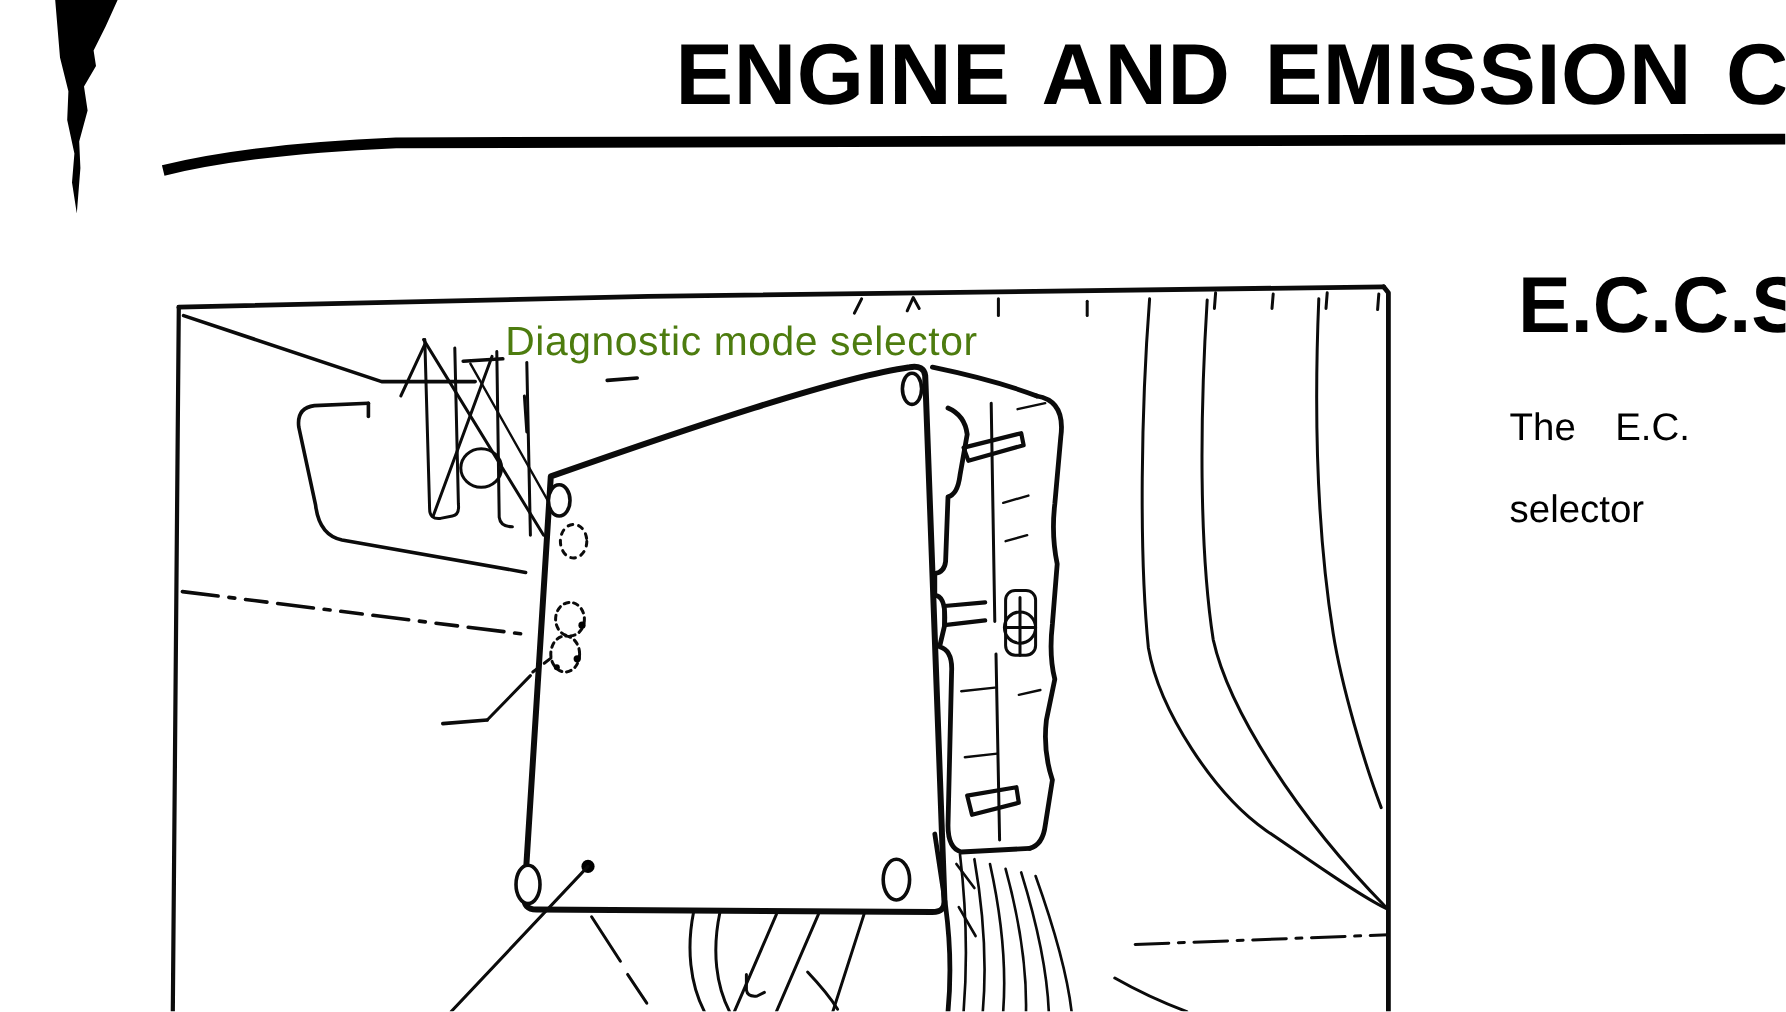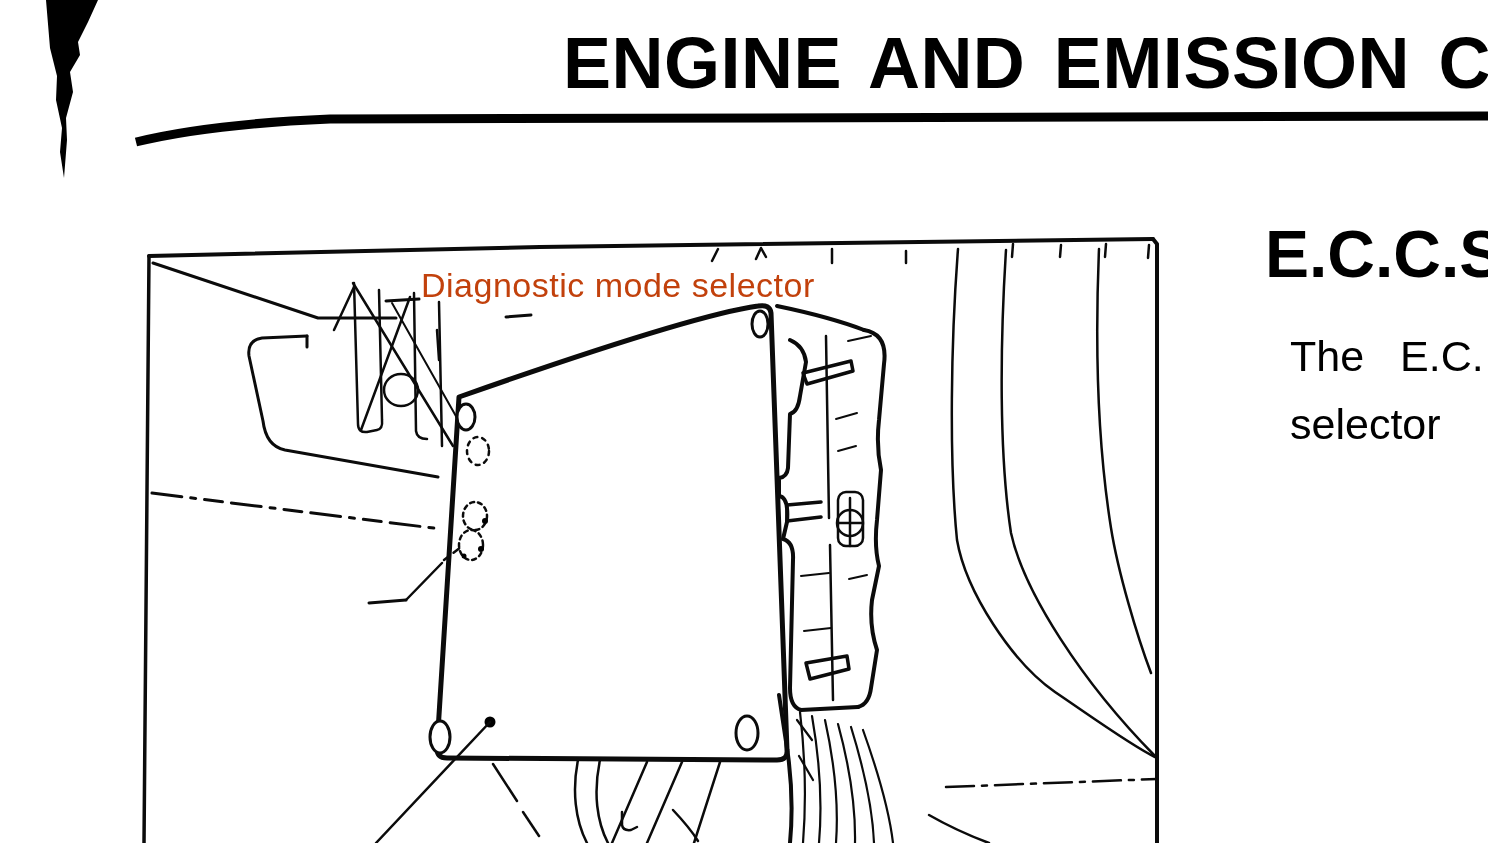--- a/index.html
+++ b/index.html
@@ -7,32 +7,32 @@
     position:relative;width:1488px;height:843px;background:#ffffff;
     overflow:hidden;font-family:"Liberation Sans",sans-serif;color:#000;
   }
   .page-title{
     position:absolute;left:563px;top:22px;
     font-size:72px;font-weight:bold;letter-spacing:0.5px;word-spacing:8px;
     white-space:nowrap;color:#000;
   }
   .fig-svg{position:absolute;left:0;top:0;}
   .fig-label{
-    position:absolute;color:#c2410c;white-space:nowrap;
+    position:absolute;color:#4d7c0f;white-space:nowrap;
     font-family:"Liberation Sans",sans-serif;
   }
   .label-selector{left:421px;top:266px;font-size:34px;letter-spacing:0.5px;}
   .label-lamps{left:178px;top:587px;font-size:31px;line-height:50px;letter-spacing:0.5px;}
   .col-heading{
     position:absolute;left:1265px;top:216px;
     font-size:66px;font-weight:bold;white-space:nowrap;letter-spacing:0px;
   }
   .col-paragraph{
-    position:absolute;left:1290px;top:322px;
-    font-size:43px;line-height:68px;white-space:nowrap;
+    position:absolute;left:1258px;top:322px;
+    font-size:32px;line-height:68px;white-space:nowrap;
   }
   .col-paragraph .pline{white-space:nowrap;}
   .col-paragraph .pline.justified{word-spacing:24px;}
 </style>
 </head>
 <body>
 
 <div class="page">
 
   <svg class="fig-svg" width="1488" height="843" viewBox="0 0 1488 843" aria-hidden="true">

